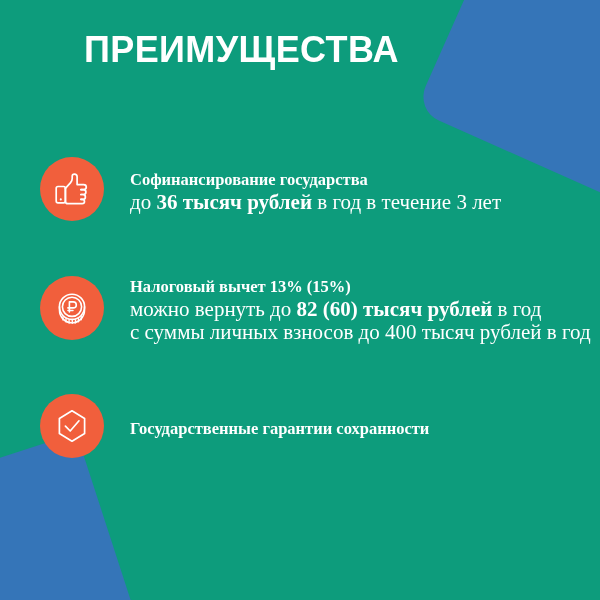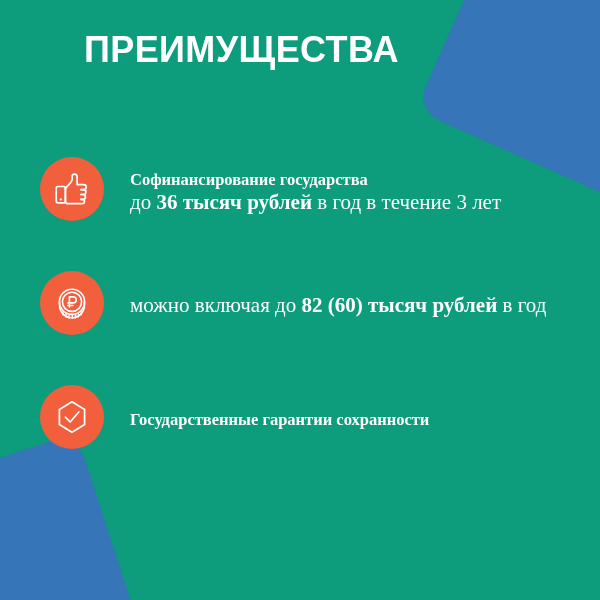--- a/index.html
+++ b/index.html
@@ -158,22 +158,24 @@
                      M22.5 30.7 L22.5 33.9 M25.5 29.5 L25.5 32.7
                      M28.2 27.5 L28.2 30.8" stroke-width="1.35"></path>
             <path d="M16.4 22.9 L16.4 12.9 L20.2 12.9
                      C22.0 12.9 23.3 14.2 23.3 15.9
                      C23.3 17.6 22.0 18.9 20.2 18.9 L14.9 18.9"></path>
             <path d="M14.9 21.4 L20.0 21.4" stroke-width="1.45"></path>
           </svg>
         </span>
       </div>
       <div class="benefit-text">
+        <div class="benefit-title">Налоговый вычет 13% (15%)</div>
         <div class="benefit-body">
-            <div class="benefit-line"><span>можно включая до </span><b>82 (60) тысяч рублей</b><span> в год</span></div>
+            <div class="benefit-line"><span>можно вернуть до </span><b>82 (60) тысяч рублей</b><span> в год</span></div>
+            <div class="benefit-line"><span>с суммы личных взносов до 400 тысяч рублей в год</span></div>
           </div>
       </div>
     </div>
 
     <div class="benefit">
       <div class="icon-circle">
         <span>
           <svg width="38" height="38" viewBox="0 0 38 38" fill="none" stroke="#ffffff" stroke-width="1.7" stroke-linecap="round" stroke-linejoin="round">
             <path d="M19 3.8 L31.6 11.4 L31.6 26.6 L19 34.2 L6.4 26.6 L6.4 11.4 Z"></path>
             <path d="M12.4 19.2 L17.2 24.0 L26.0 13.8"></path>

